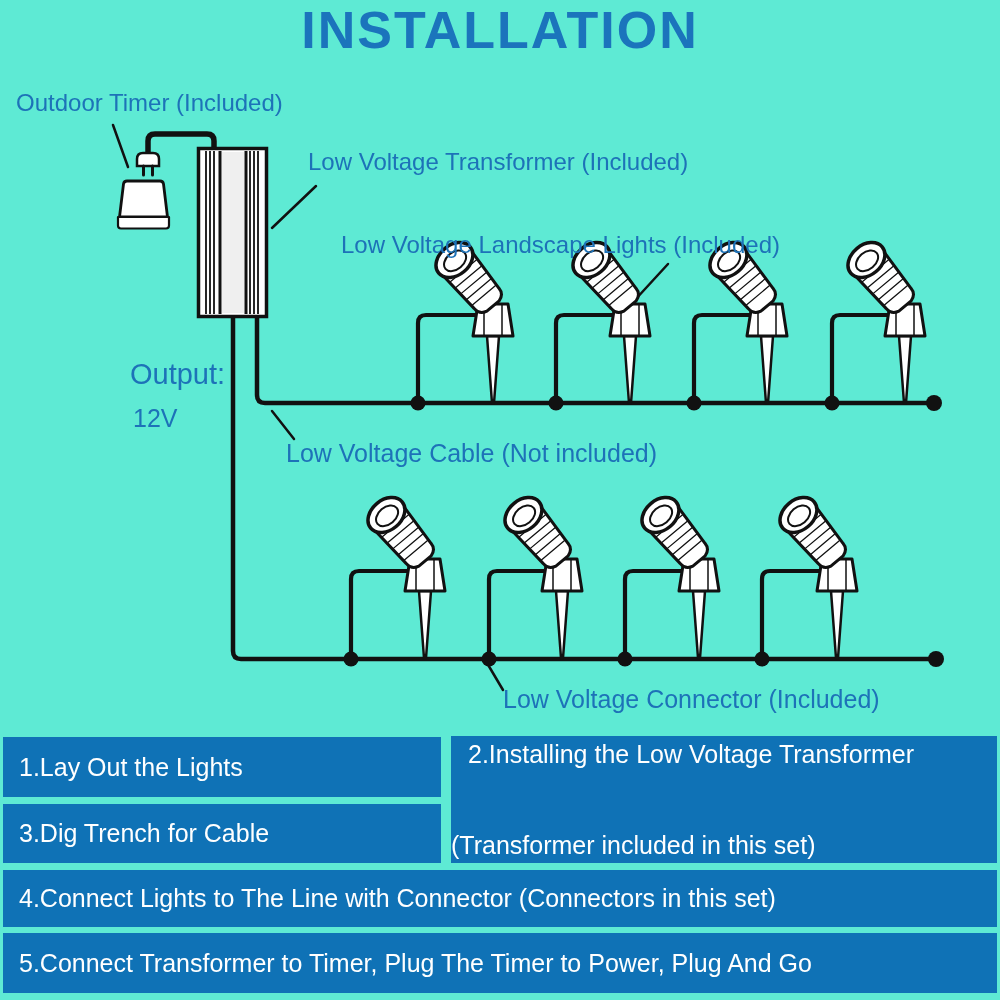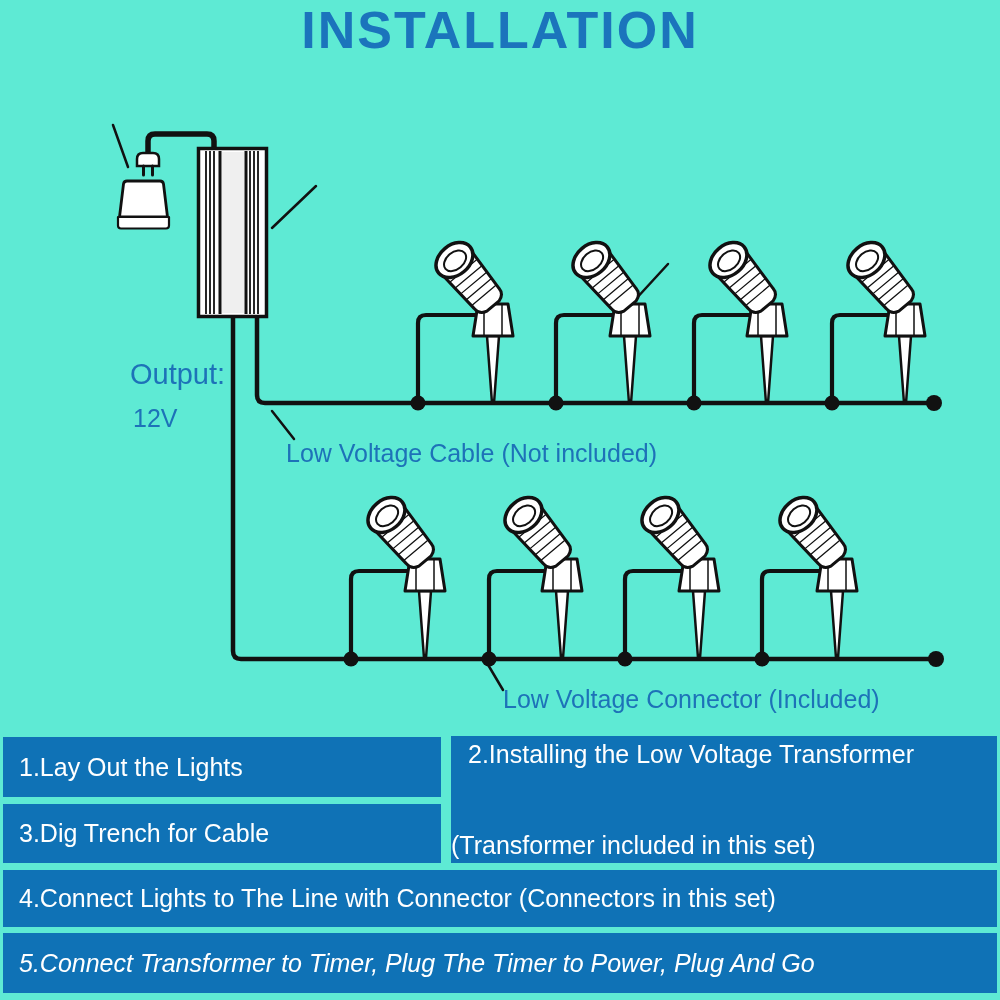--- a/index.html
+++ b/index.html
@@ -24,21 +24,21 @@
     position:absolute;background:#0f72b6;color:#fff;font-size:25px;
     display:flex;align-items:center;
   }
   .step .txt{padding-left:16px;}
   .step-1{left:3px;top:737px;width:438px;height:60px;}
   .step-3{left:3px;top:804px;width:438px;height:59px;}
   .step-2{left:451px;top:736px;width:546px;height:127px;flex-direction:column;justify-content:center;align-items:stretch;gap:48px;}
   .step-2 .l1{padding-left:17px;margin-bottom:14px;}
   .step-2 .l2{text-align:left;}
   .step-4{left:3px;top:870px;width:994px;height:57px;}
-  .step-5{left:3px;top:933px;width:994px;height:60px;font-style:italic;}
+  .step-5{left:3px;top:933px;width:994px;height:60px;}
 </style>
 </head>
 <body>
 
 <div class="page">
 
   <h1 class="title">INSTALLATION</h1>
 
   <svg class="diagram-svg" width="1000" height="730" viewBox="0 0 1000 730">
     <defs>
@@ -123,20 +123,23 @@
       <circle cx="832" cy="403" r="7.5"></circle>
       <circle cx="934" cy="403" r="8"></circle>
       <circle cx="351" cy="659" r="7.5"></circle>
       <circle cx="489" cy="659" r="7.5"></circle>
       <circle cx="625" cy="659" r="7.5"></circle>
       <circle cx="762" cy="659" r="7.5"></circle>
       <circle cx="936" cy="659" r="8"></circle>
     </g>
   </svg>
 
+  <div class="lbl lbl-outdoor-timer">Outdoor Timer (Included)</div>
+  <div class="lbl lbl-transformer">Low Voltage Transformer (Included)</div>
+  <div class="lbl lbl-lights">Low Voltage Landscape Lights (Included)</div>
   <div class="lbl lbl-output1">Output:</div>
   <div class="lbl lbl-output2">12V</div>
   <div class="lbl lbl-connector">Low Voltage Connector (Included)</div>
   <div class="lbl lbl-cable">Low Voltage Cable (Not included)</div>
 
   <div class="step step-1">
     <div class="txt">1.Lay Out the Lights</div>
   </div>
   <div class="step step-2">
     <div class="l1">2.Installing the Low Voltage Transformer</div>

